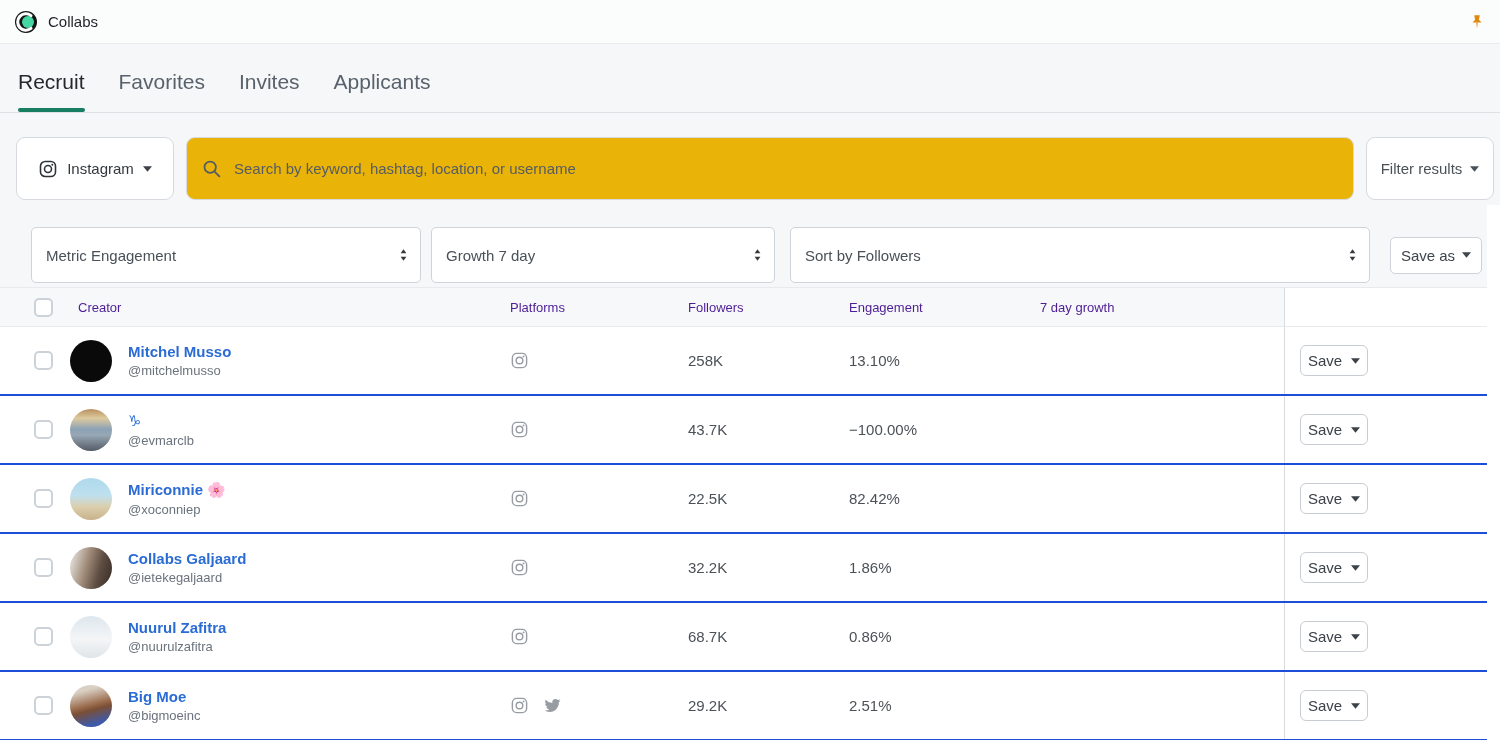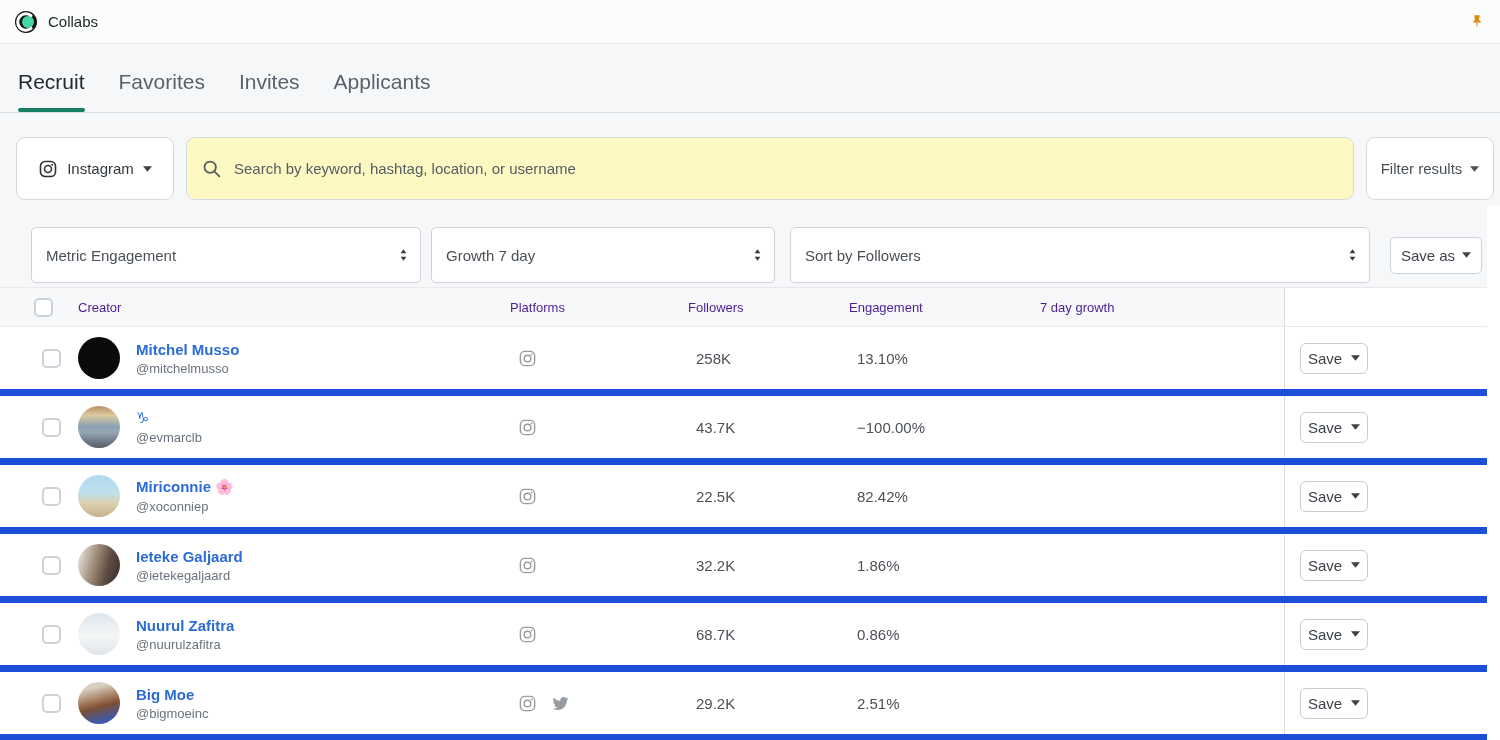--- a/index.html
+++ b/index.html
@@ -30,21 +30,21 @@
 
   
   .search-row { display:flex; gap:12px; margin:24px 6px 0 16px; height:63px; }
   .platform-dd {
     width:158px; background:#fff; border:1px solid #d6dade; border-radius:9px;
     display:flex; align-items:center; justify-content:center; gap:9px; cursor:pointer;
   }
   .platform-dd .ig { width:20px; height:20px; color:#2f3337; display:flex; }
   .platform-dd .lbl { font-size:15px; color:#32383e; }
   .searchbox {
-    flex:1; background:#fef9c3; border:1px solid #d6dade; border-radius:9px;
+    flex:1; background:#eab308; border:1px solid #d6dade; border-radius:9px;
     display:flex; align-items:center; padding:0 14px; gap:12px;
   }
   .searchbox svg { width:21px; height:21px; flex:none; }
   .searchbox input {
     border:none; outline:none; flex:1; font-size:15px; color:#32383e; background:transparent;
     font-family:inherit;
   }
   .searchbox input::placeholder { color:#555c63; opacity:1; }
   .filter-btn {
     width:128px; background:#fff; border:1px solid #d6dade; border-radius:9px;
@@ -75,21 +75,21 @@
   .tr {
     display:grid;
     grid-template-columns:56px 398px 178px 161px 191px 1fr 203px;
     align-items:center;
   }
   .thead { height:40px; background:transparent; }
   .thead .cell { background:#f7f8fa; height:100%; display:flex; align-items:center;
     border-top:1px solid #e8eaec; border-bottom:1px solid #e8eaec; }
   .thead .cell.save-col { background:#fff; }
   .th { font-size:13px; color:#4c1d95; }
-  .row { height:69px; background:#fff; border-bottom:7px solid #1d4ed8;padding-left:8px; }
+  .row { height:69px; background:#fff; border-bottom:2px solid #1d4ed8; }
   .cell { height:100%; display:flex; align-items:center; }
   .c-check { padding-left:34px; }
   .c-creator { padding-left:14px; gap:16px; }
   .thead .c-creator { padding-left:22px; }
   .c-pad { padding-left:56px; }
   .save-col { border-left:1px solid #d9dcdf; padding-left:15px; }
 
   .checkbox {
     appearance:none; -webkit-appearance:none; width:19px; height:19px;
     border:2px solid #ccd2d8; border-radius:5px; background:#fff; cursor:pointer;
@@ -328,21 +328,21 @@
     </div>
   </div>
 
   <div class="tr row">
     <div class="cell c-check">
           <input type="checkbox" class="checkbox" style="">
         </div>
     <div class="cell c-creator">
       <div class="avatar av-window"></div>
       <div class="creator-text">
-        <a class="creator-name">Ieteke Galjaard</a>
+        <a class="creator-name">Collabs Galjaard</a>
         <span class="creator-handle">@ietekegaljaard</span>
       </div>
     </div>
     <div class="cell c-pad">
       <div class="pf-icons">
         <span>
           <svg viewBox="0 0 24 24" fill="none" stroke="currentColor" stroke-width="1.8">
             <rect x="3" y="3" width="18" height="18" rx="5.5"></rect>
             <circle cx="12" cy="12" r="4.2"></circle>
             <circle cx="17.2" cy="6.8" r="1.2" fill="currentColor" stroke="none"></circle>

